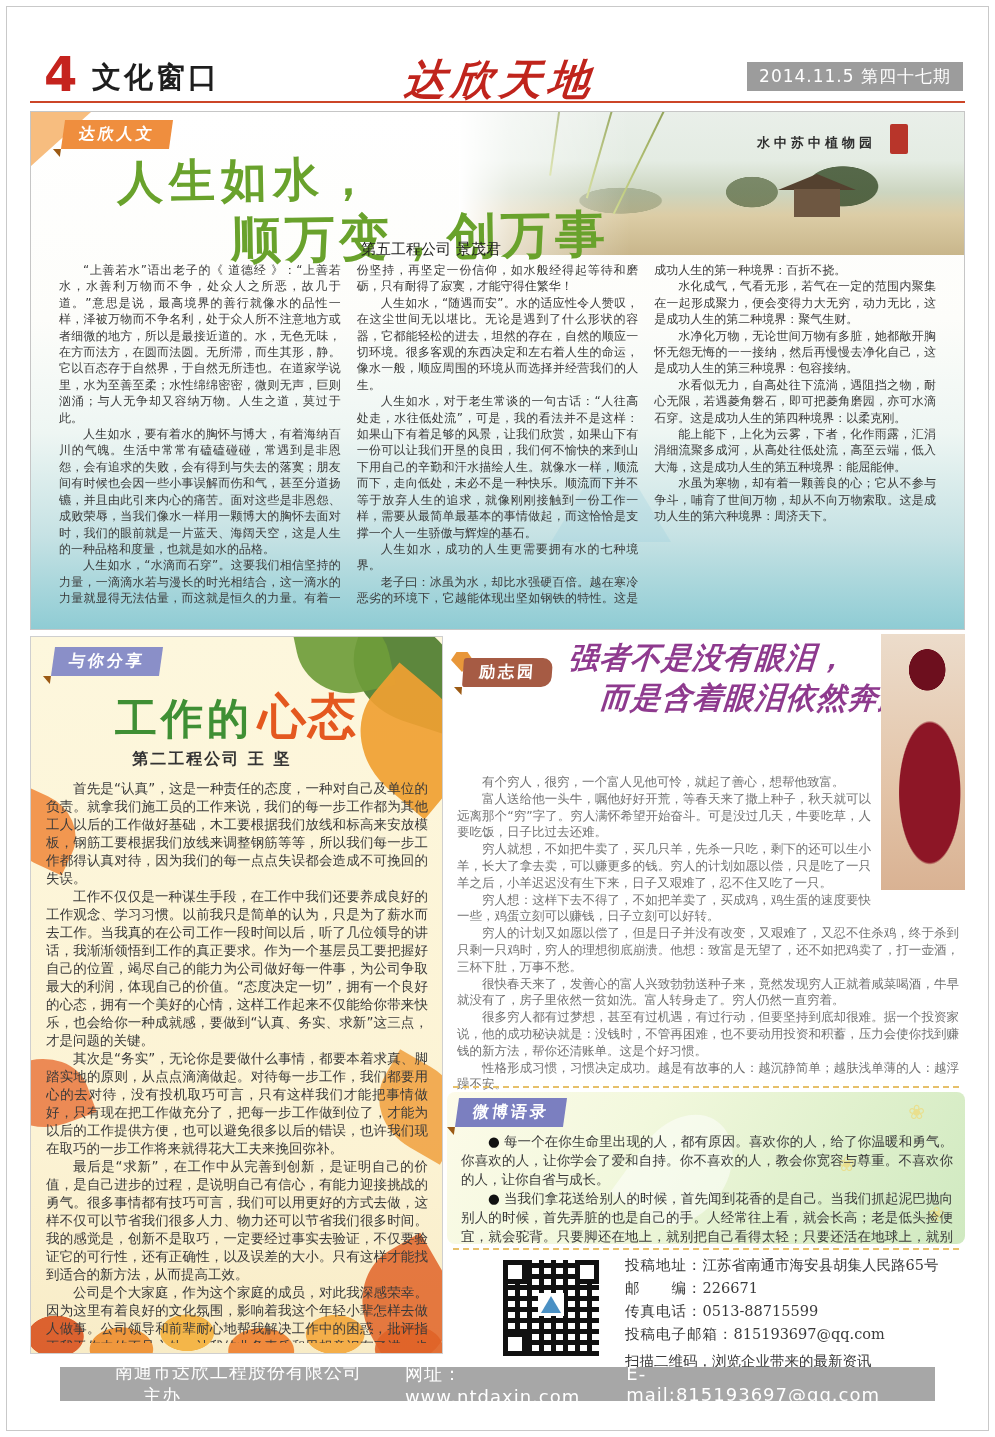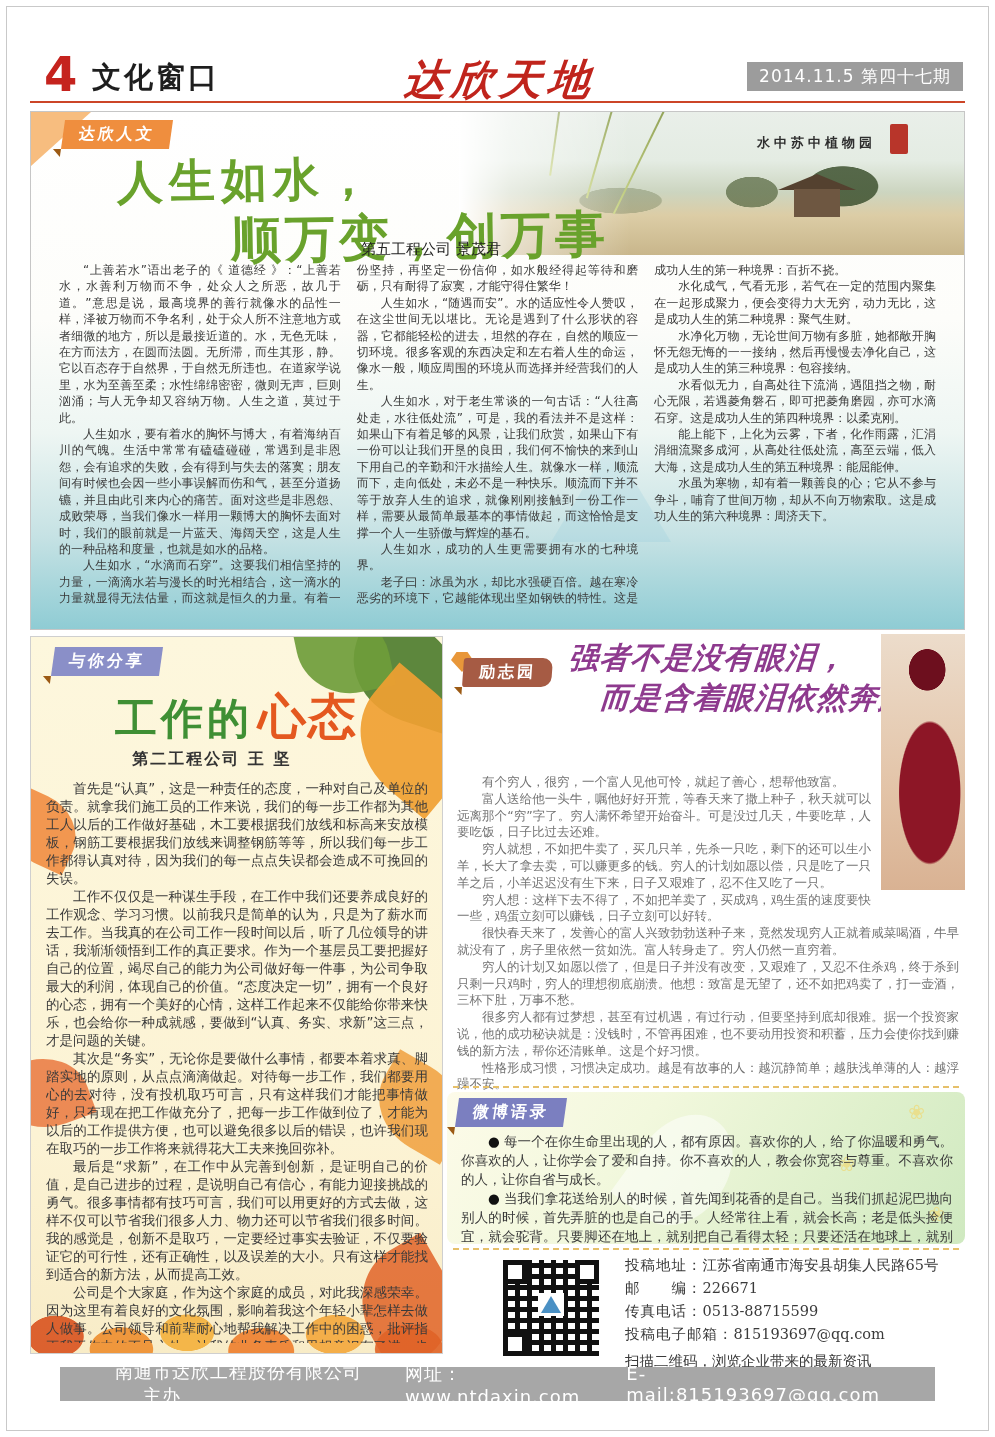--- a/index.html
+++ b/index.html
@@ -212,22 +212,22 @@
         <span class="t2">而是含着眼泪依然奔跑</span>
       </div>
     </div>
     <div class="sil"></div>
     <div class="a3-body body">
       <div class="sil-spacer"></div>
       <p>有个穷人，很穷，一个富人见他可怜，就起了善心，想帮他致富。</p>
       <p>富人送给他一头牛，嘱他好好开荒，等春天来了撒上种子，秋天就可以远离那个“穷”字了。穷人满怀希望开始奋斗。可是没过几天，牛要吃草，人要吃饭，日子比过去还难。</p>
       <p>穷人就想，不如把牛卖了，买几只羊，先杀一只吃，剩下的还可以生小羊，长大了拿去卖，可以赚更多的钱。穷人的计划如愿以偿，只是吃了一只羊之后，小羊迟迟没有生下来，日子又艰难了，忍不住又吃了一只。</p>
       <p>穷人想：这样下去不得了，不如把羊卖了，买成鸡，鸡生蛋的速度要快一些，鸡蛋立刻可以赚钱，日子立刻可以好转。</p>
+      <p>穷人的计划又如愿以偿了，但是日子并没有改变，又艰难了，又忍不住杀鸡，终于杀到只剩一只鸡时，穷人的理想彻底崩溃。他想：致富是无望了，还不如把鸡卖了，打一壶酒，三杯下肚，万事不愁。</p>
       <p>很快春天来了，发善心的富人兴致勃勃送种子来，竟然发现穷人正就着咸菜喝酒，牛早就没有了，房子里依然一贫如洗。富人转身走了。穷人仍然一直穷着。</p>
-      <p>穷人的计划又如愿以偿了，但是日子并没有改变，又艰难了，又忍不住杀鸡，终于杀到只剩一只鸡时，穷人的理想彻底崩溃。他想：致富是无望了，还不如把鸡卖了，打一壶酒，三杯下肚，万事不愁。</p>
       <p>很多穷人都有过梦想，甚至有过机遇，有过行动，但要坚持到底却很难。据一个投资家说，他的成功秘诀就是：没钱时，不管再困难，也不要动用投资和积蓄，压力会使你找到赚钱的新方法，帮你还清账单。这是个好习惯。</p>
       <p>性格形成习惯，习惯决定成功。越是有故事的人：越沉静简单；越肤浅单薄的人：越浮躁不安。</p>
       <p>“强者”：不是没有眼泪，而是含着眼泪依然奔跑。</p>
     </div>
 
     <div class="divider d1"></div>
 
     <div class="weibo">
       <div class="weibo-drop"></div>
       <span class="spark s1">❀</span>

